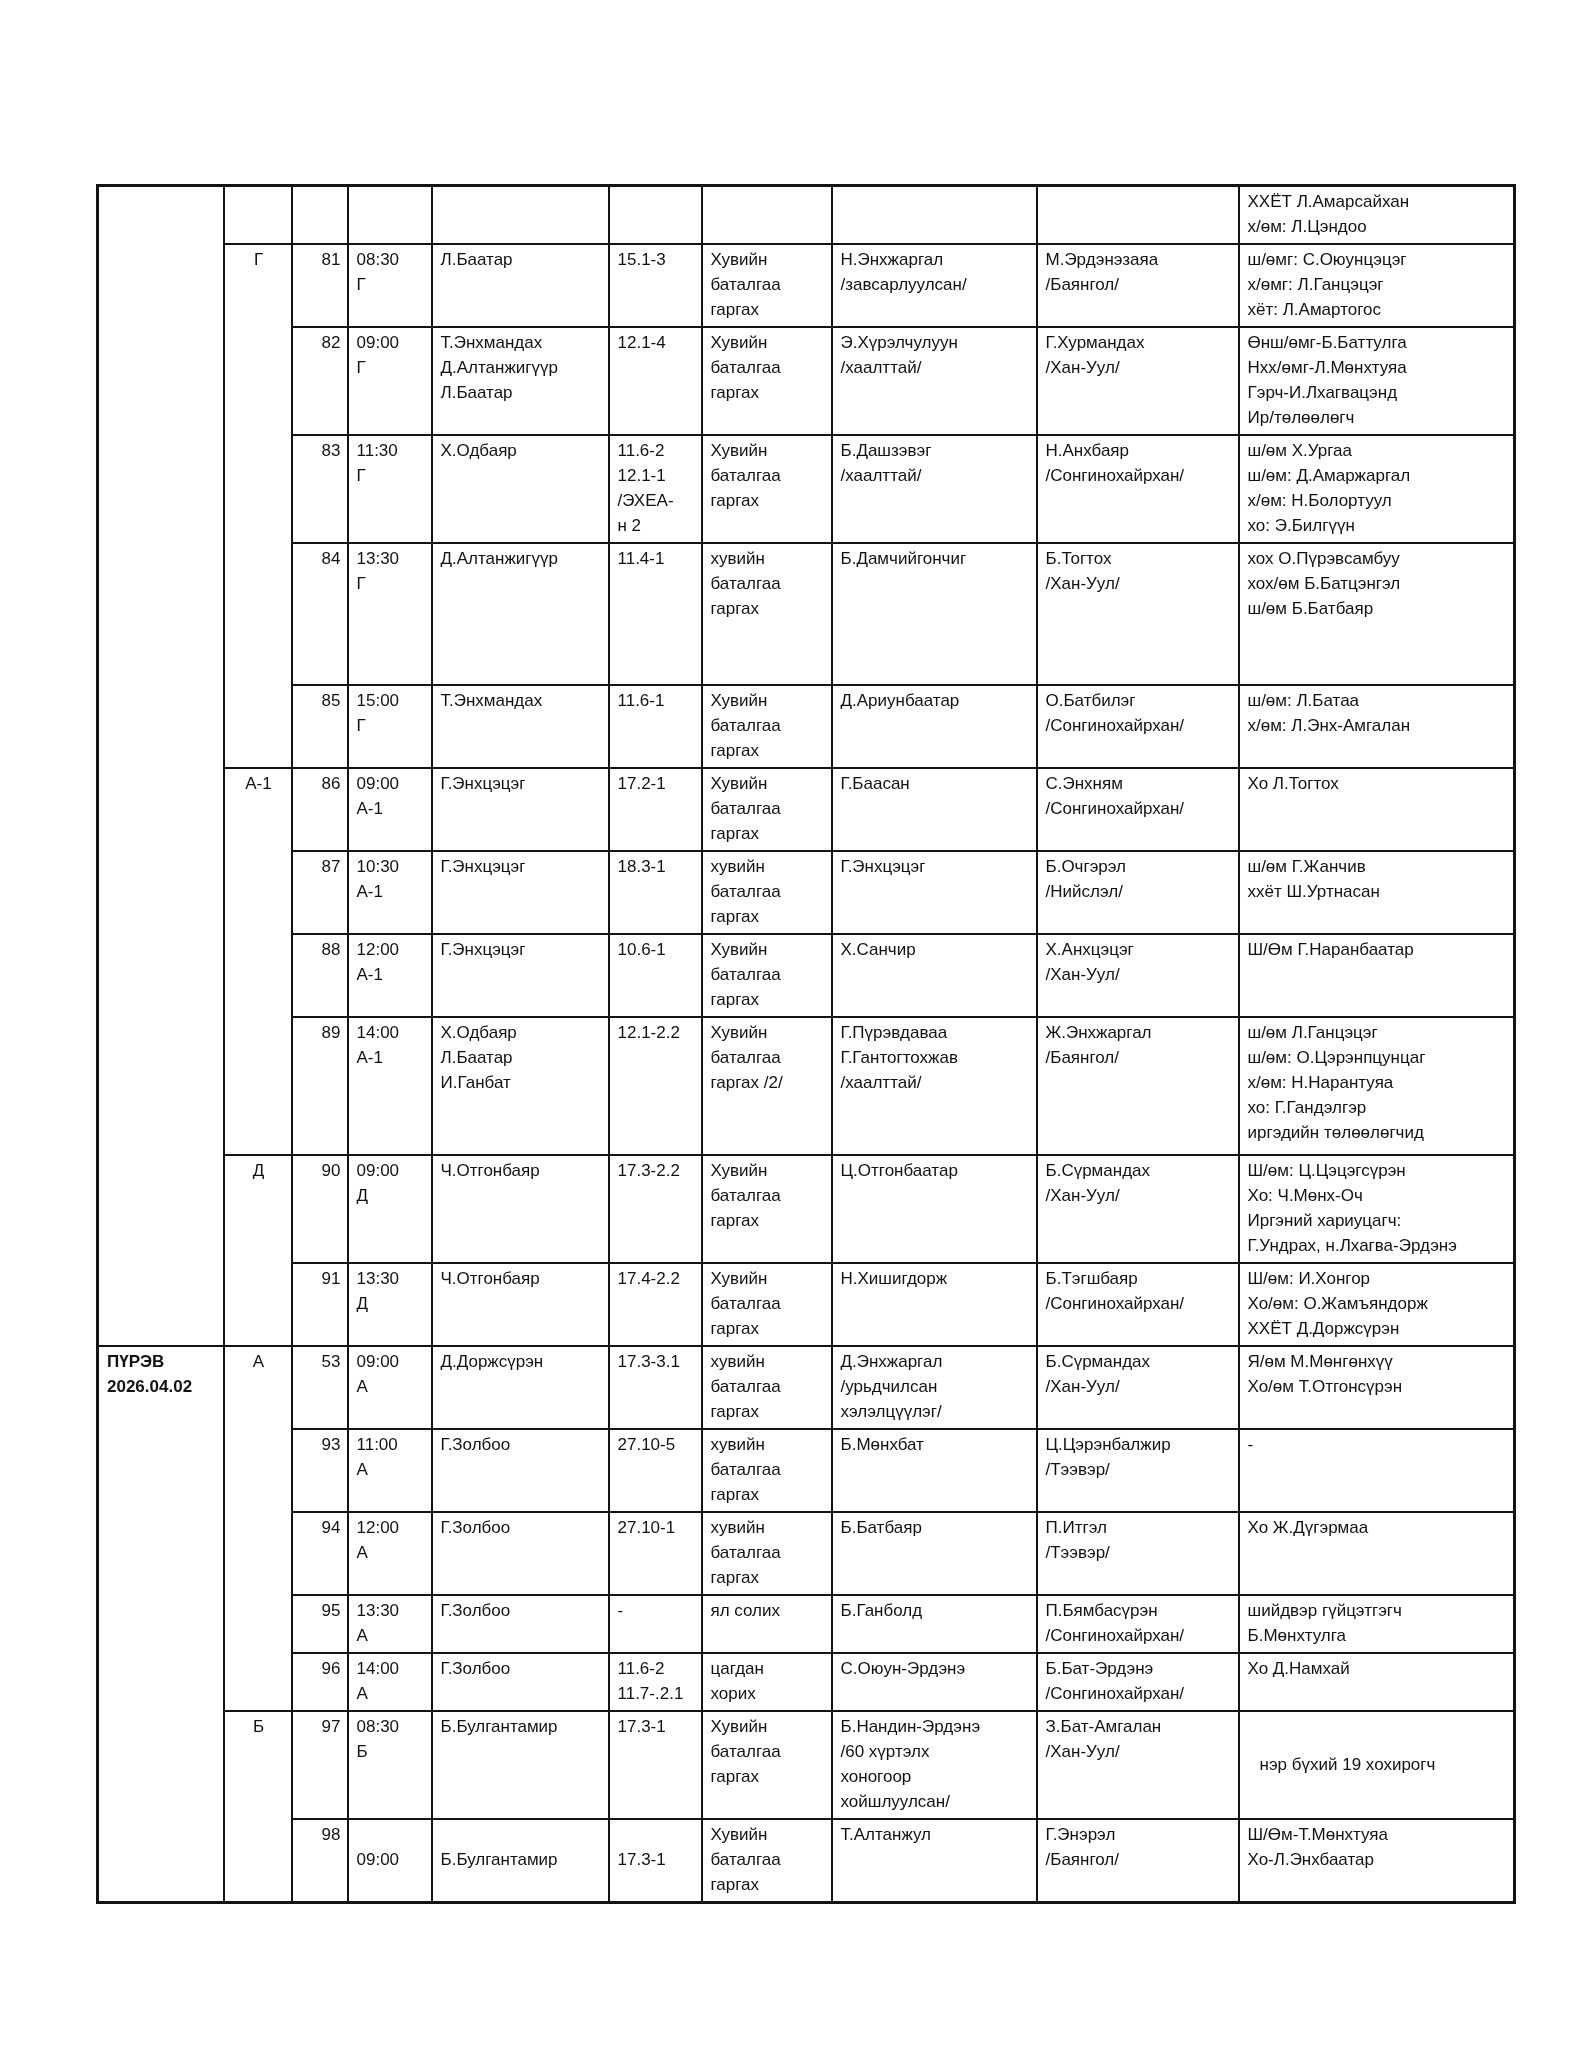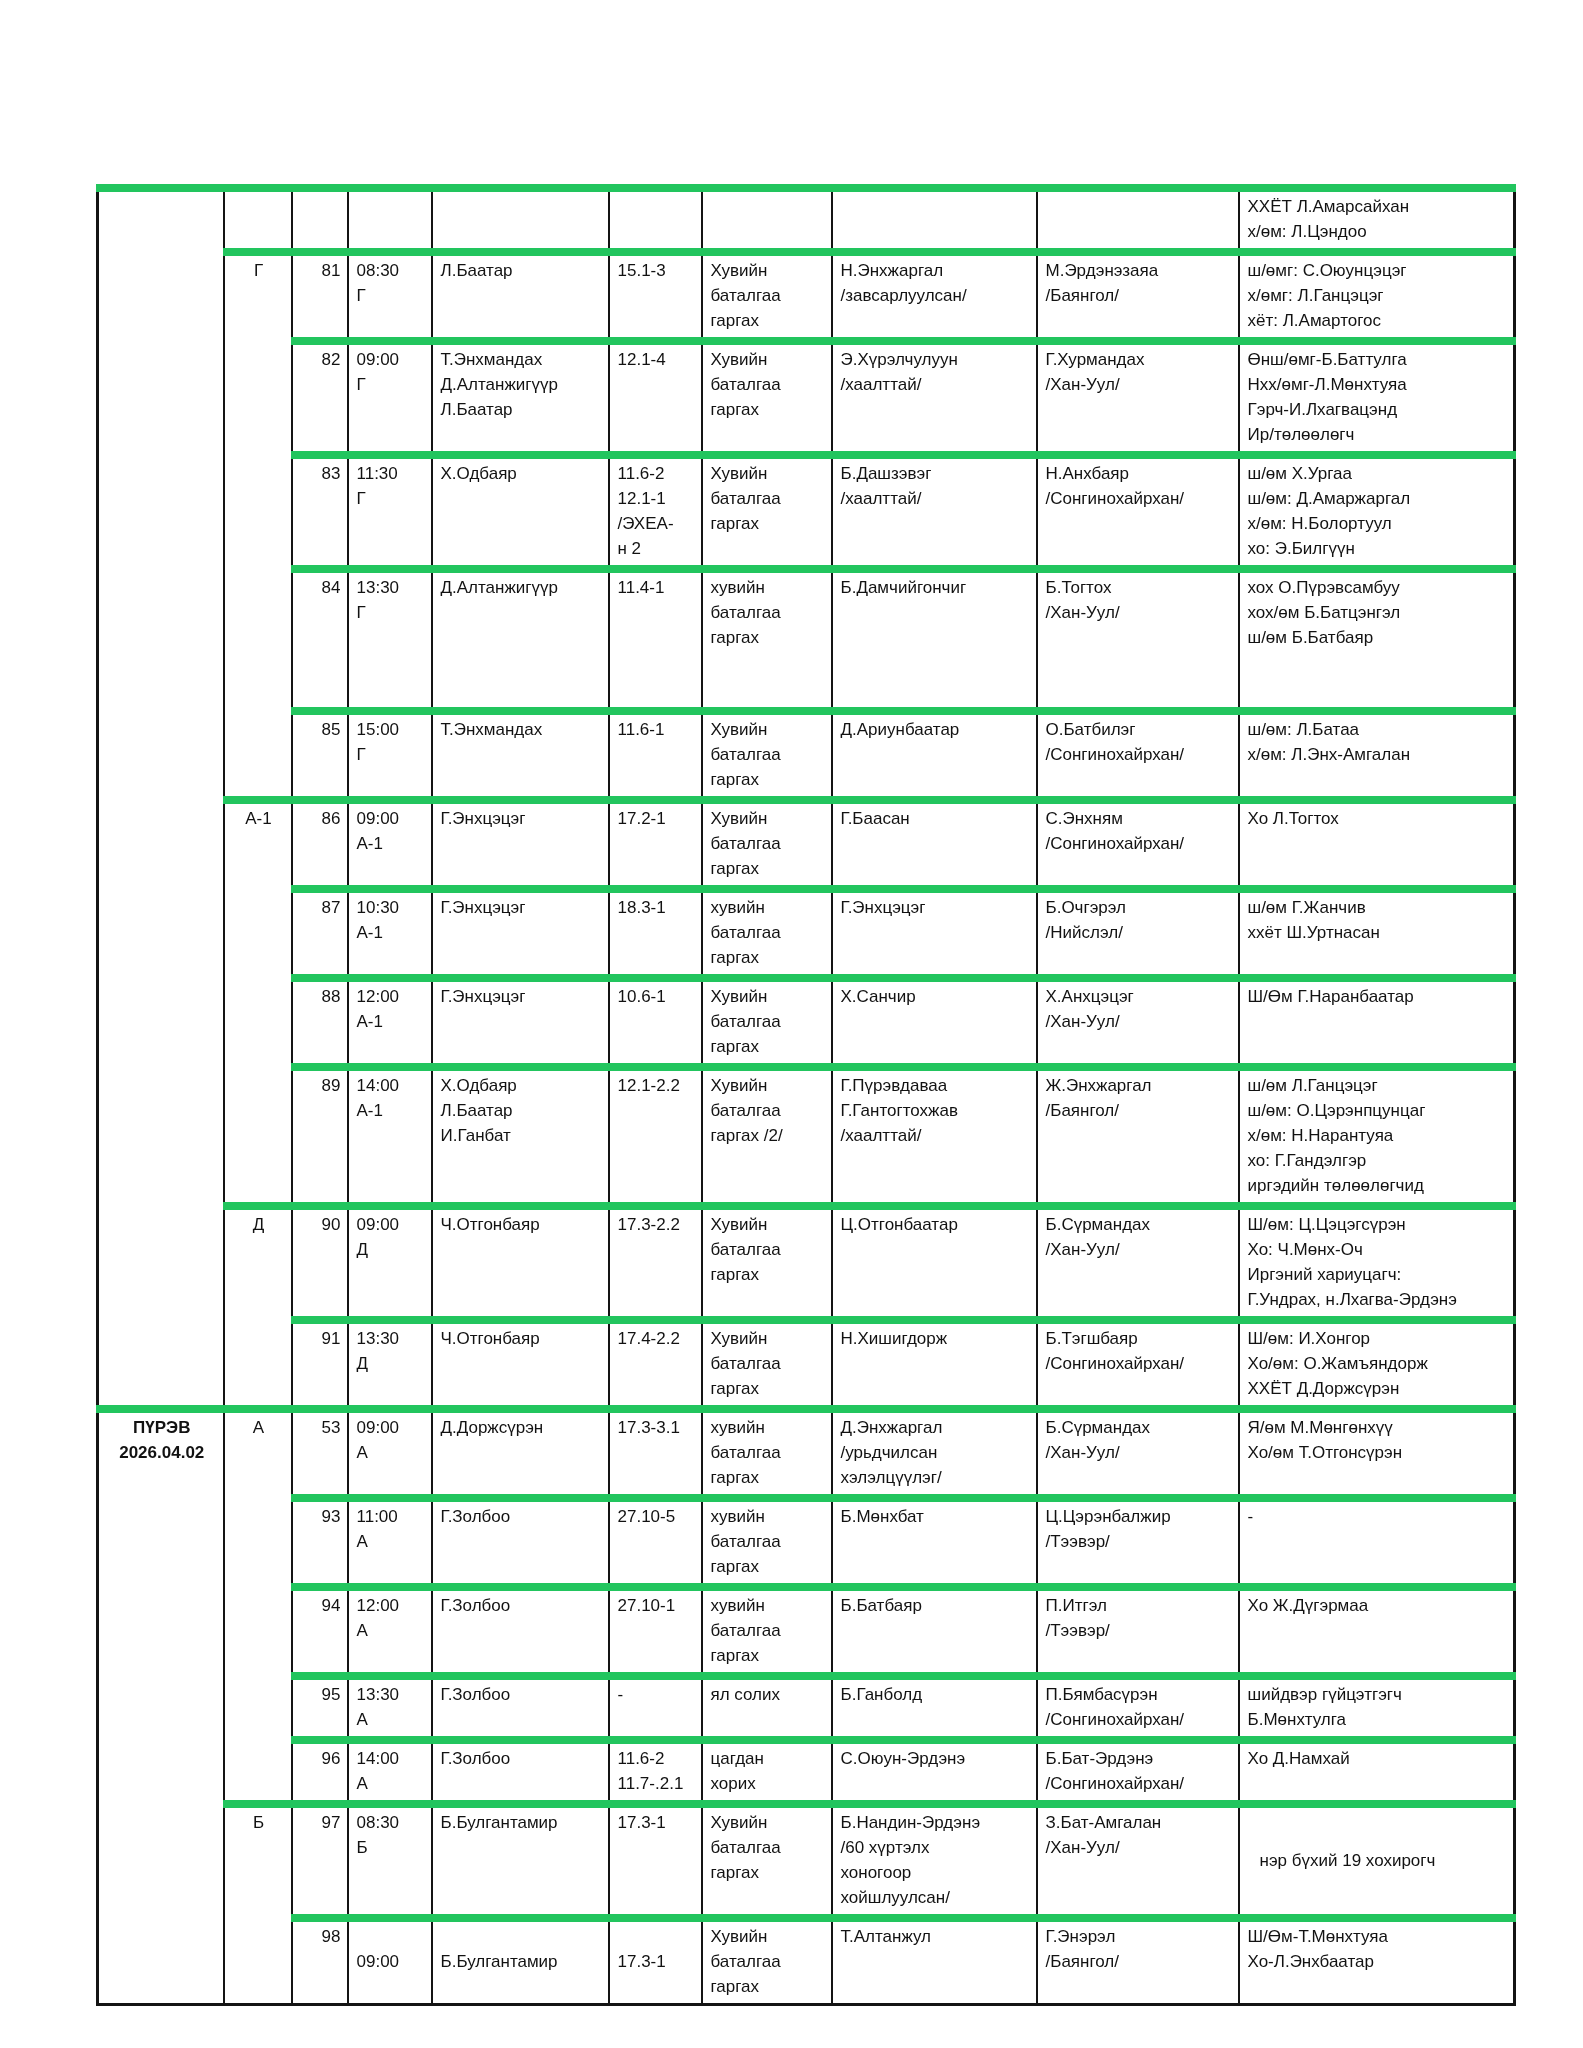--- a/index.html
+++ b/index.html
@@ -33,36 +33,35 @@
   table.sched td {
     vertical-align: top;
     padding: 2px 6px 4px 8px;
     font-size: 17px;
     line-height: 25px;
     white-space: pre-line;
     word-wrap: normal;
     overflow: visible;
   }
   
-  table.sched tr { border-top: 8px solid #22c55e; }
+  table.sched tr { border-top: 2px solid #22c55e; }
   
   tr[data-rowno="83"], tr[data-rowno="84"], tr[data-rowno="85"],
   tr[data-rowno="86"], tr[data-rowno="89"], tr[data-rowno="90"],
   tr[data-rowno="93"], tr[data-rowno="94"], tr[data-rowno="96"],
   tr[data-rowno="97"], tr[data-rowno="98"] {
     border-top: 5px double #141414;
   }
   
   tr[data-rowno="92"] { border-top: 6px double #000000; }
   
   tr[data-rowno="84"] { height: 142px; }
   tr[data-rowno="89"] { height: 138px; }
 
   td.day-cell {
-    text-align: center;
     vertical-align: middle;
     font-weight: bold;
     white-space: pre-line;
   }
   td.group-cell {
     text-align: center;
     vertical-align: middle;
   }
   td.c-no {
     text-align: right;

